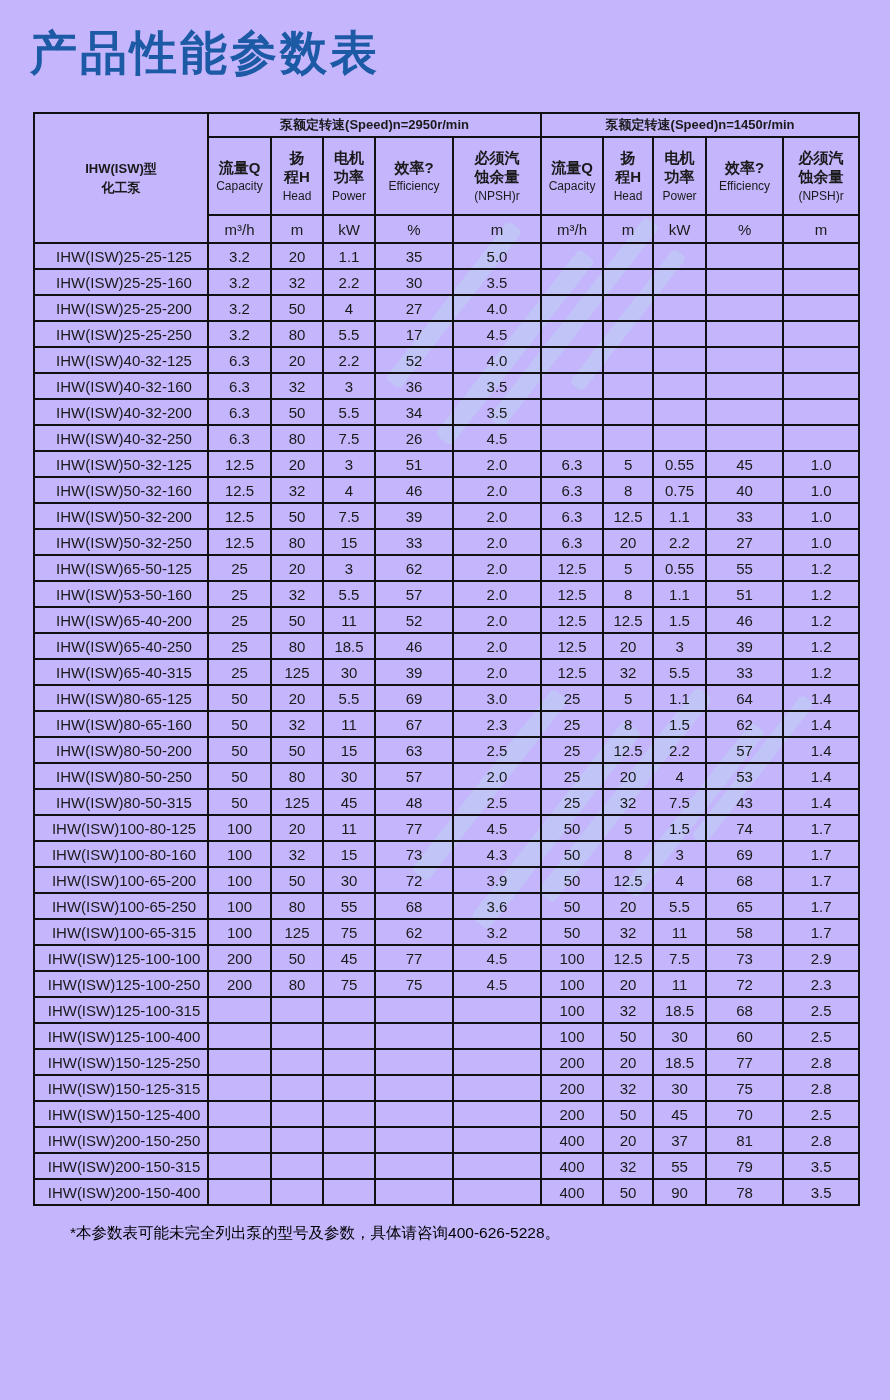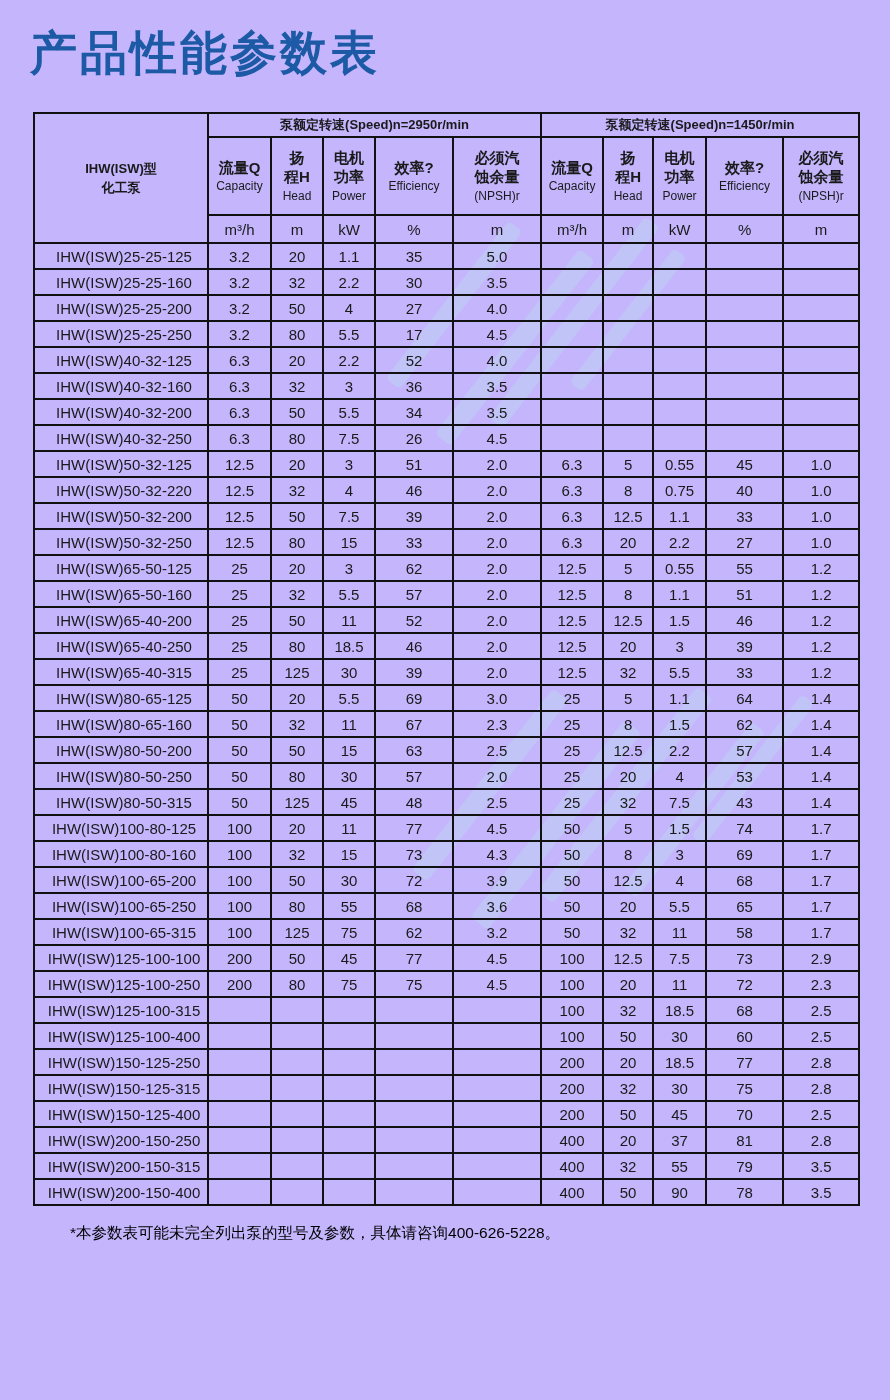--- a/index.html
+++ b/index.html
@@ -251,21 +251,21 @@
           <td>3</td>
           <td>51</td>
           <td>2.0</td>
           <td>6.3</td>
           <td>5</td>
           <td>0.55</td>
           <td>45</td>
           <td>1.0</td>
         </tr>
         <tr>
-          <td class="model-cell">IHW(ISW)50-32-220</td>
+          <td class="model-cell">IHW(ISW)50-32-160</td>
           <td>12.5</td>
           <td>32</td>
           <td>4</td>
           <td>46</td>
           <td>2.0</td>
           <td>6.3</td>
           <td>8</td>
           <td>0.75</td>
           <td>40</td>
           <td>1.0</td>
@@ -303,21 +303,21 @@
           <td>3</td>
           <td>62</td>
           <td>2.0</td>
           <td>12.5</td>
           <td>5</td>
           <td>0.55</td>
           <td>55</td>
           <td>1.2</td>
         </tr>
         <tr>
-          <td class="model-cell">IHW(ISW)65-50-160</td>
+          <td class="model-cell">IHW(ISW)53-50-160</td>
           <td>25</td>
           <td>32</td>
           <td>5.5</td>
           <td>57</td>
           <td>2.0</td>
           <td>12.5</td>
           <td>8</td>
           <td>1.1</td>
           <td>51</td>
           <td>1.2</td>

